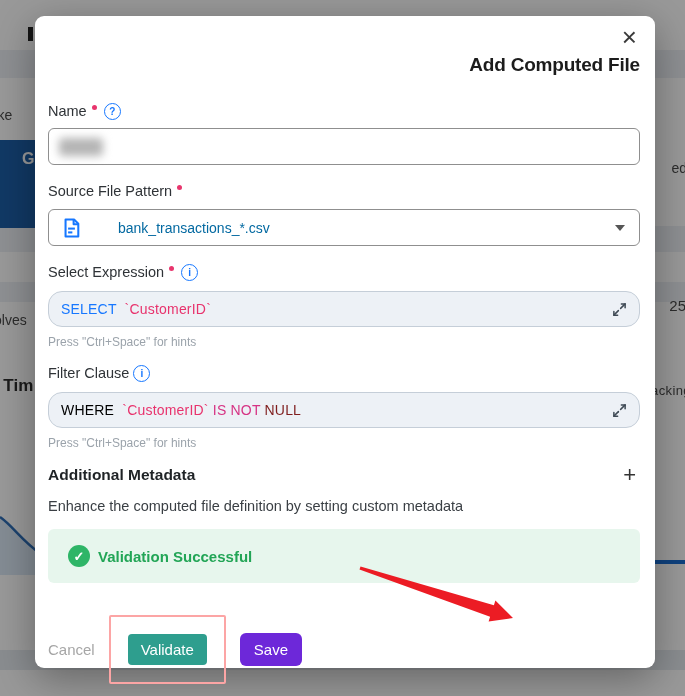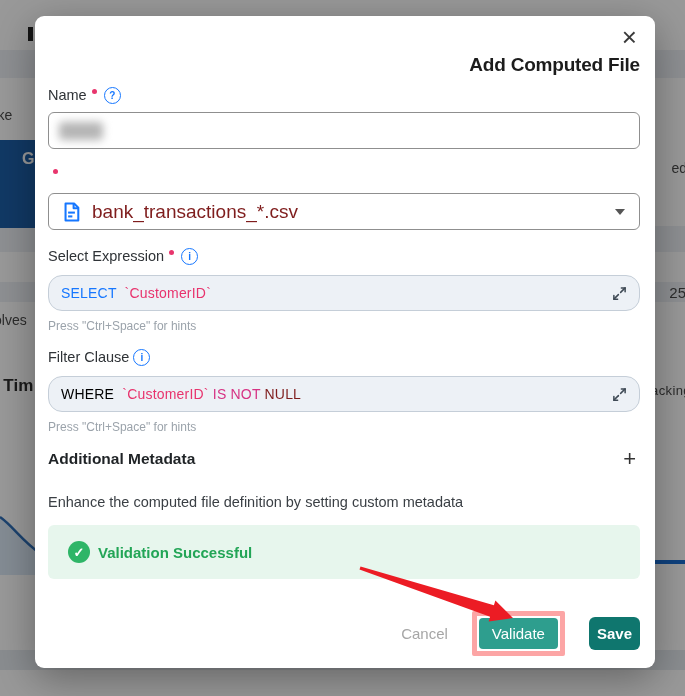--- a/index.html
+++ b/index.html
@@ -15,73 +15,73 @@
   .band.b3{top:282px;height:20px;}
   .band.b4{top:650px;height:20px;background:#e7ebf0;}
   .bg-frag{position:absolute;color:#4a4a4a;font-size:14px;white-space:nowrap;}
   .frag-keywords{left:-22px;top:107px;}
   .frag-mark{position:absolute;left:28px;top:27px;width:5px;height:14px;background:#222;}
   .blue-panel{position:absolute;left:0;top:140px;width:42px;height:88px;background:#1d5fa8;}
   .blue-panel .g{position:absolute;left:22px;top:10px;color:#fff;font-size:16px;font-weight:700;}
   .frag-olves{left:-6px;top:312px;}
   .frag-time{left:-8px;top:376px;font-size:17px;font-weight:700;color:#2d2d2d;}
   .frag-ed{right:-2px;top:160px;}
-  .frag-25{right:-1px;top:284px;font-size:15px;}
+  .frag-25{right:-1px;top:297px;font-size:15px;}
   .frag-acking{right:-6px;top:383px;font-size:13px;letter-spacing:.4px;}
   .chart-left{position:absolute;left:0;top:495px;}
   .blue-line-right{position:absolute;right:0;top:560px;width:38px;height:4px;background:#1a6fd4;}
   .dim{position:absolute;inset:0;background:rgba(0,0,0,.40);z-index:5;}
 
   
   .modal{
     position:absolute;left:35px;top:16px;width:620px;height:652px;z-index:10;
     background:#fff;border-radius:9px;box-shadow:0 10px 40px rgba(0,0,0,.35);
     box-sizing:border-box;padding:0 15px 0 13px;
   }
   .close-btn{position:absolute;top:8px;right:18px;font-size:26px;font-weight:300;color:#3a3a3a;cursor:pointer;line-height:1;}
   .modal-title{margin:0;padding-top:38px;text-align:right;font-size:19px;font-weight:600;color:#1c1c1c;letter-spacing:-.2px;}
 
   .field-label{display:flex;align-items:center;font-size:14.5px;color:#2f3337;height:18px;}
-  .lbl-name{margin-top:10px;}
+  .lbl-name{margin-top:26px;}
   .lbl-source{margin-top:17px;}
   .lbl-select{margin-top:17px;}
   .lbl-filter{margin-top:15px;text-align:center;}
   .req-dot{width:5px;height:5px;border-radius:50%;background:#E8356D;display:inline-block;margin:0 3px 7px 5px;}
   .circle-icon{width:15px;height:15px;border:1.4px solid #1677ff;border-radius:50%;color:#1677ff;
     display:inline-flex;align-items:center;justify-content:center;font-size:10px;font-weight:700;margin-left:4px;flex:0 0 auto;}
 
   .text-input{margin-top:8px;height:37px;border:1px solid #8f8f8f;border-radius:6px;display:flex;align-items:center;padding:0 10px;box-sizing:border-box;background:#fff;}
   .redacted{width:44px;height:18px;background:#b5b5b5;border-radius:4px;filter:blur(4px);}
 
   .dropdown{margin-top:9px;height:37px;border:1px solid #8f8f8f;border-radius:6px;display:flex;align-items:center;padding:0 14px;box-sizing:border-box;background:#fff;cursor:pointer;}
   .dropdown .file-icon{display:flex;margin-right:12px;}
-  .dropdown .dd-text{font-size:19px;color:#7f1d1d;flex:1;}
+  .dropdown .dd-text{font-size:14px;color:#0369a1;flex:1;margin-left:26px;}
   .caret{width:0;height:0;border-left:5px solid transparent;border-right:5px solid transparent;border-top:6px solid #555;}
 
   .code-box{margin-top:10px;height:36px;background:#edf1f6;border:1px solid #c5ced8;border-radius:14px;
     display:flex;align-items:center;padding:0 12px;box-sizing:border-box;}
   .code-line{flex:1;font-size:14px;font-weight:500;letter-spacing:.2px;white-space:pre;}
   .expand-icon{display:flex;cursor:pointer;}
   .hint{margin-top:8px;font-size:12px;color:#9ba3ab;}
 
   .meta-row{margin-top:14px;display:flex;align-items:center;justify-content:space-between;}
   .meta-title{font-size:15.5px;font-weight:600;color:#1f2326;}
   .plus-btn{font-size:22px;font-weight:300;color:#333;cursor:pointer;line-height:1;margin-right:4px;}
-  .meta-desc{margin-top:24px;font-size:14.5px;color:#3a3f44;}
+  .meta-desc{margin-top:12px;font-size:14.5px;color:#3a3f44;}
 
   .banner{margin-top:15px;height:54px;background:#e7f6ed;border-radius:6px;display:flex;align-items:center;padding:0 20px;box-sizing:border-box;}
   .check-circle{width:22px;height:22px;border-radius:50%;background:#2EB567;color:#fff;display:flex;align-items:center;justify-content:center;font-size:13px;font-weight:700;}
   .banner-text{margin-left:8px;color:#22a556;font-size:15px;font-weight:600;}
 
-  .footer{margin-top:32px;display:flex;align-items:center;justify-content:flex-end;gap:24px;}
+  .footer{margin-top:32px;display:flex;align-items:center;justify-content:flex-start;gap:14px;}
   .cancel-link{color:#a6a6a6;font-size:15px;cursor:pointer;}
-  .validate-wrap{border:5px solid #fca5a5;padding:2px;border-radius:2px;text-decoration:underline;}
+  .validate-wrap{border:2px solid #fca5a5;padding:17px;border-radius:2px;text-decoration:underline;}
   .btn{border:none;font-family:inherit;font-size:15px;font-weight:500;color:#fff;cursor:pointer;}
   .btn-validate{background:#2E9E8E;border-radius:4px;padding:7px 13px;}
-  .btn-save{background:#0f766e;border-radius:6px;padding:8px 8px;font-weight:bold;}
+  .btn-save{background:#6d28d9;border-radius:6px;padding:8px 14px;}
 
   .anno-arrow{position:absolute;left:290px;top:540px;z-index:20;pointer-events:none;}
 </style>
 </head>
 <body>
 
 <div class="bg">
   <div class="band b1"></div>
   <div class="band b2"></div>
   <div class="band b3"></div>
@@ -111,20 +111,21 @@
   <div class="field-label lbl-name">
     <span>Name</span>
     <span class="req-dot"></span>
     <span class="circle-icon">?</span>
   </div>
   <div class="text-input">
     <div class="redacted"></div>
   </div>
 
   <div class="field-label lbl-source">
+    <span>Source File Pattern</span>
     <span class="req-dot"></span>
   </div>
   <div class="dropdown">
     <span class="file-icon">
       <svg width="17" height="20" viewBox="0 0 20 23">
         <path d="M3 1.5 h10 l5 5 v15 h-15 z" fill="none" stroke="#1677ff" stroke-width="2.4" stroke-linejoin="round"></path>
         <path d="M12.5 1.5 v5.5 h6" fill="none" stroke="#1677ff" stroke-width="2.4" stroke-linejoin="round"></path>
         <rect x="6" y="11" width="8" height="2.4" fill="#1677ff"></rect>
         <rect x="6" y="15.5" width="5" height="2.4" fill="#1677ff"></rect>
       </svg>

